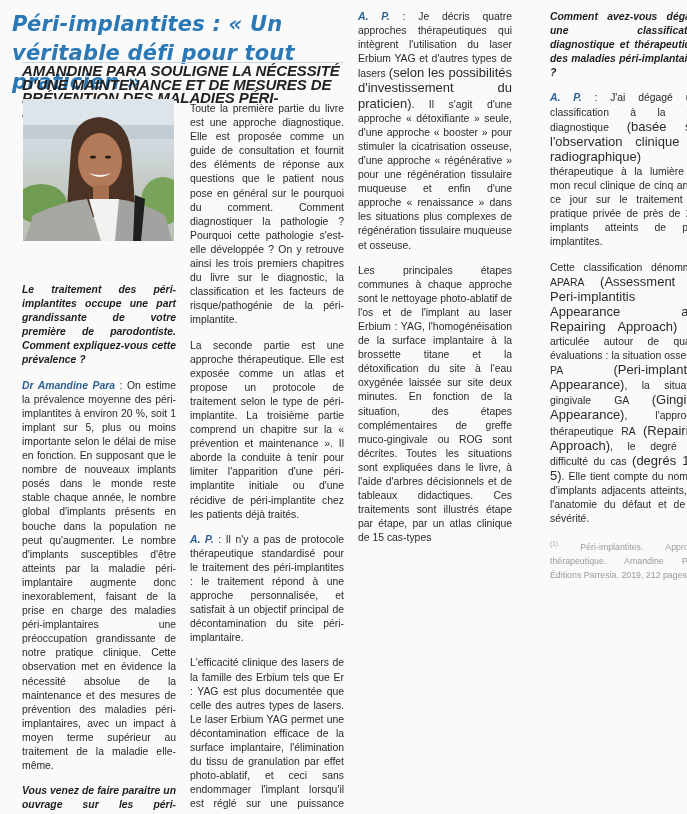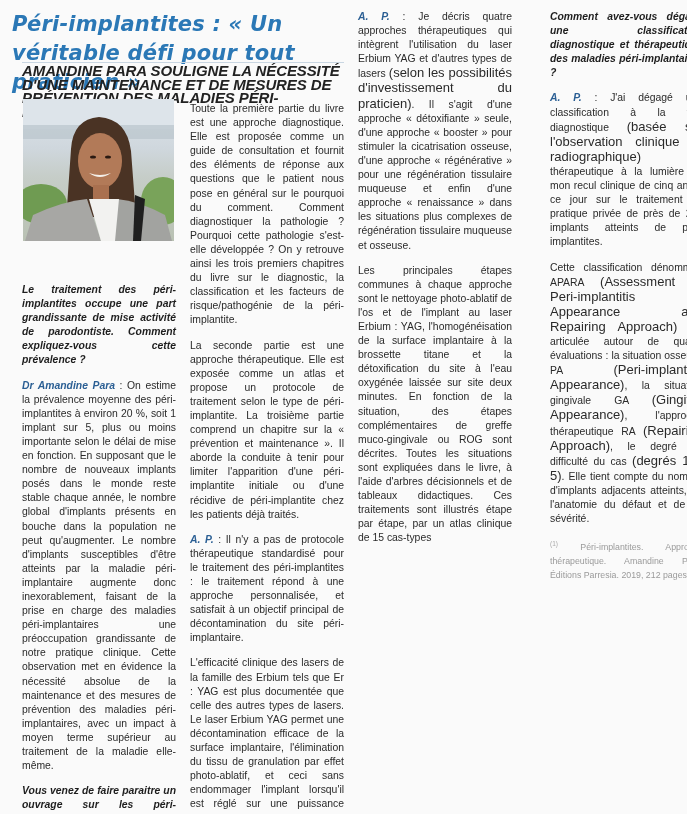--- a/index.html
+++ b/index.html
@@ -47,21 +47,21 @@
     <ellipse cx="85" cy="58" rx="3" ry="1.6" fill="#2a1a12"></ellipse>
     <rect x="70" y="86" width="16" height="16" fill="#a9704f"></rect>
     <path d="M2 142 L10 116 Q40 102 64 100 L78 142 Z" fill="#a7a7a4"></path>
     <path d="M149 142 L142 116 Q116 102 94 100 L80 142 Z" fill="#a2a3a0"></path>
     <path d="M66 100 L78 142 L92 142 L96 100 Z" fill="#f2f2f0"></path>
     <path d="M112 96 L122 100 L118 142 L110 142 Z" fill="#1f1f1f"></path>
   </svg>
 </div>
 
 <div class="col c1">
-  <p class="q">Le traitement des péri-implantites occupe une part grandissante de mise activité de parodontiste. Comment expliquez-vous cette prévalence ?</p>
+  <p class="q">Le traitement des péri-implantites occupe une part grandissante de votre première de parodontiste. Comment expliquez-vous cette prévalence ?</p>
   <p><span class="speaker">Dr Amandine Para</span><span> : On estime la prévalence moyenne des péri-implantites à environ 20 %, soit 1 implant sur 5, plus ou moins importante selon le délai de mise en fonction. En supposant que le nombre de nouveaux implants posés dans le monde reste stable chaque année, le nombre global d'implants présents en bouche dans la population ne peut qu'augmenter. Le nombre d'implants susceptibles d'être atteints par la maladie péri-implantaire augmente donc inexorablement, faisant de la prise en charge des maladies péri-implantaires une préoccupation grandissante de notre pratique clinique. Cette observation met en évidence la nécessité absolue de la maintenance et des mesures de prévention des maladies péri-implantaires, avec un impact à moyen terme supérieur au traitement de la maladie elle-même.</span></p>
   <p class="q">Vous venez de faire paraitre un ouvrage sur les péri-implantites. Est-ce un sujet réservé aux implantologues ?</p>
 
 </div>
 
 <div class="col c2">
   <p>Toute la première partie du livre est une approche diagnostique. Elle est proposée comme un guide de consultation et fournit des éléments de réponse aux questions que le patient nous pose en général sur le pourquoi du comment. Comment diagnostiquer la pathologie ? Pourquoi cette pathologie s'est-elle développée ? On y retrouve ainsi les trois premiers chapitres du livre sur le diagnostic, la classification et les facteurs de risque/pathogénie de la péri-implantite.</p>
   <p>La seconde partie est une approche thérapeutique. Elle est exposée comme un atlas et propose un protocole de traitement selon le type de péri-implantite. La troisième partie comprend un chapitre sur la « prévention et maintenance ». Il aborde la conduite à tenir pour limiter l'apparition d'une péri-implantite initiale ou d'une récidive de péri-implantite chez les patients déjà traités.</p>
   <p><span class="speaker">A. P.</span><span> : Il n'y a pas de protocole thérapeutique standardisé pour le traitement des péri-implantites : le traitement répond à une approche personnalisée, et satisfait à un objectif principal de décontamination du site péri-implantaire.</span></p>
   <p>L'efficacité clinique des lasers de la famille des Erbium tels que Er : YAG est plus documentée que celle des autres types de lasers. Le laser Erbium YAG permet une décontamination efficace de la surface implantaire, l'élimination du tissu de granulation par effet photo-ablatif, et ceci sans endommager l'implant lorsqu'il est réglé sur une puissance adaptée.</p>

